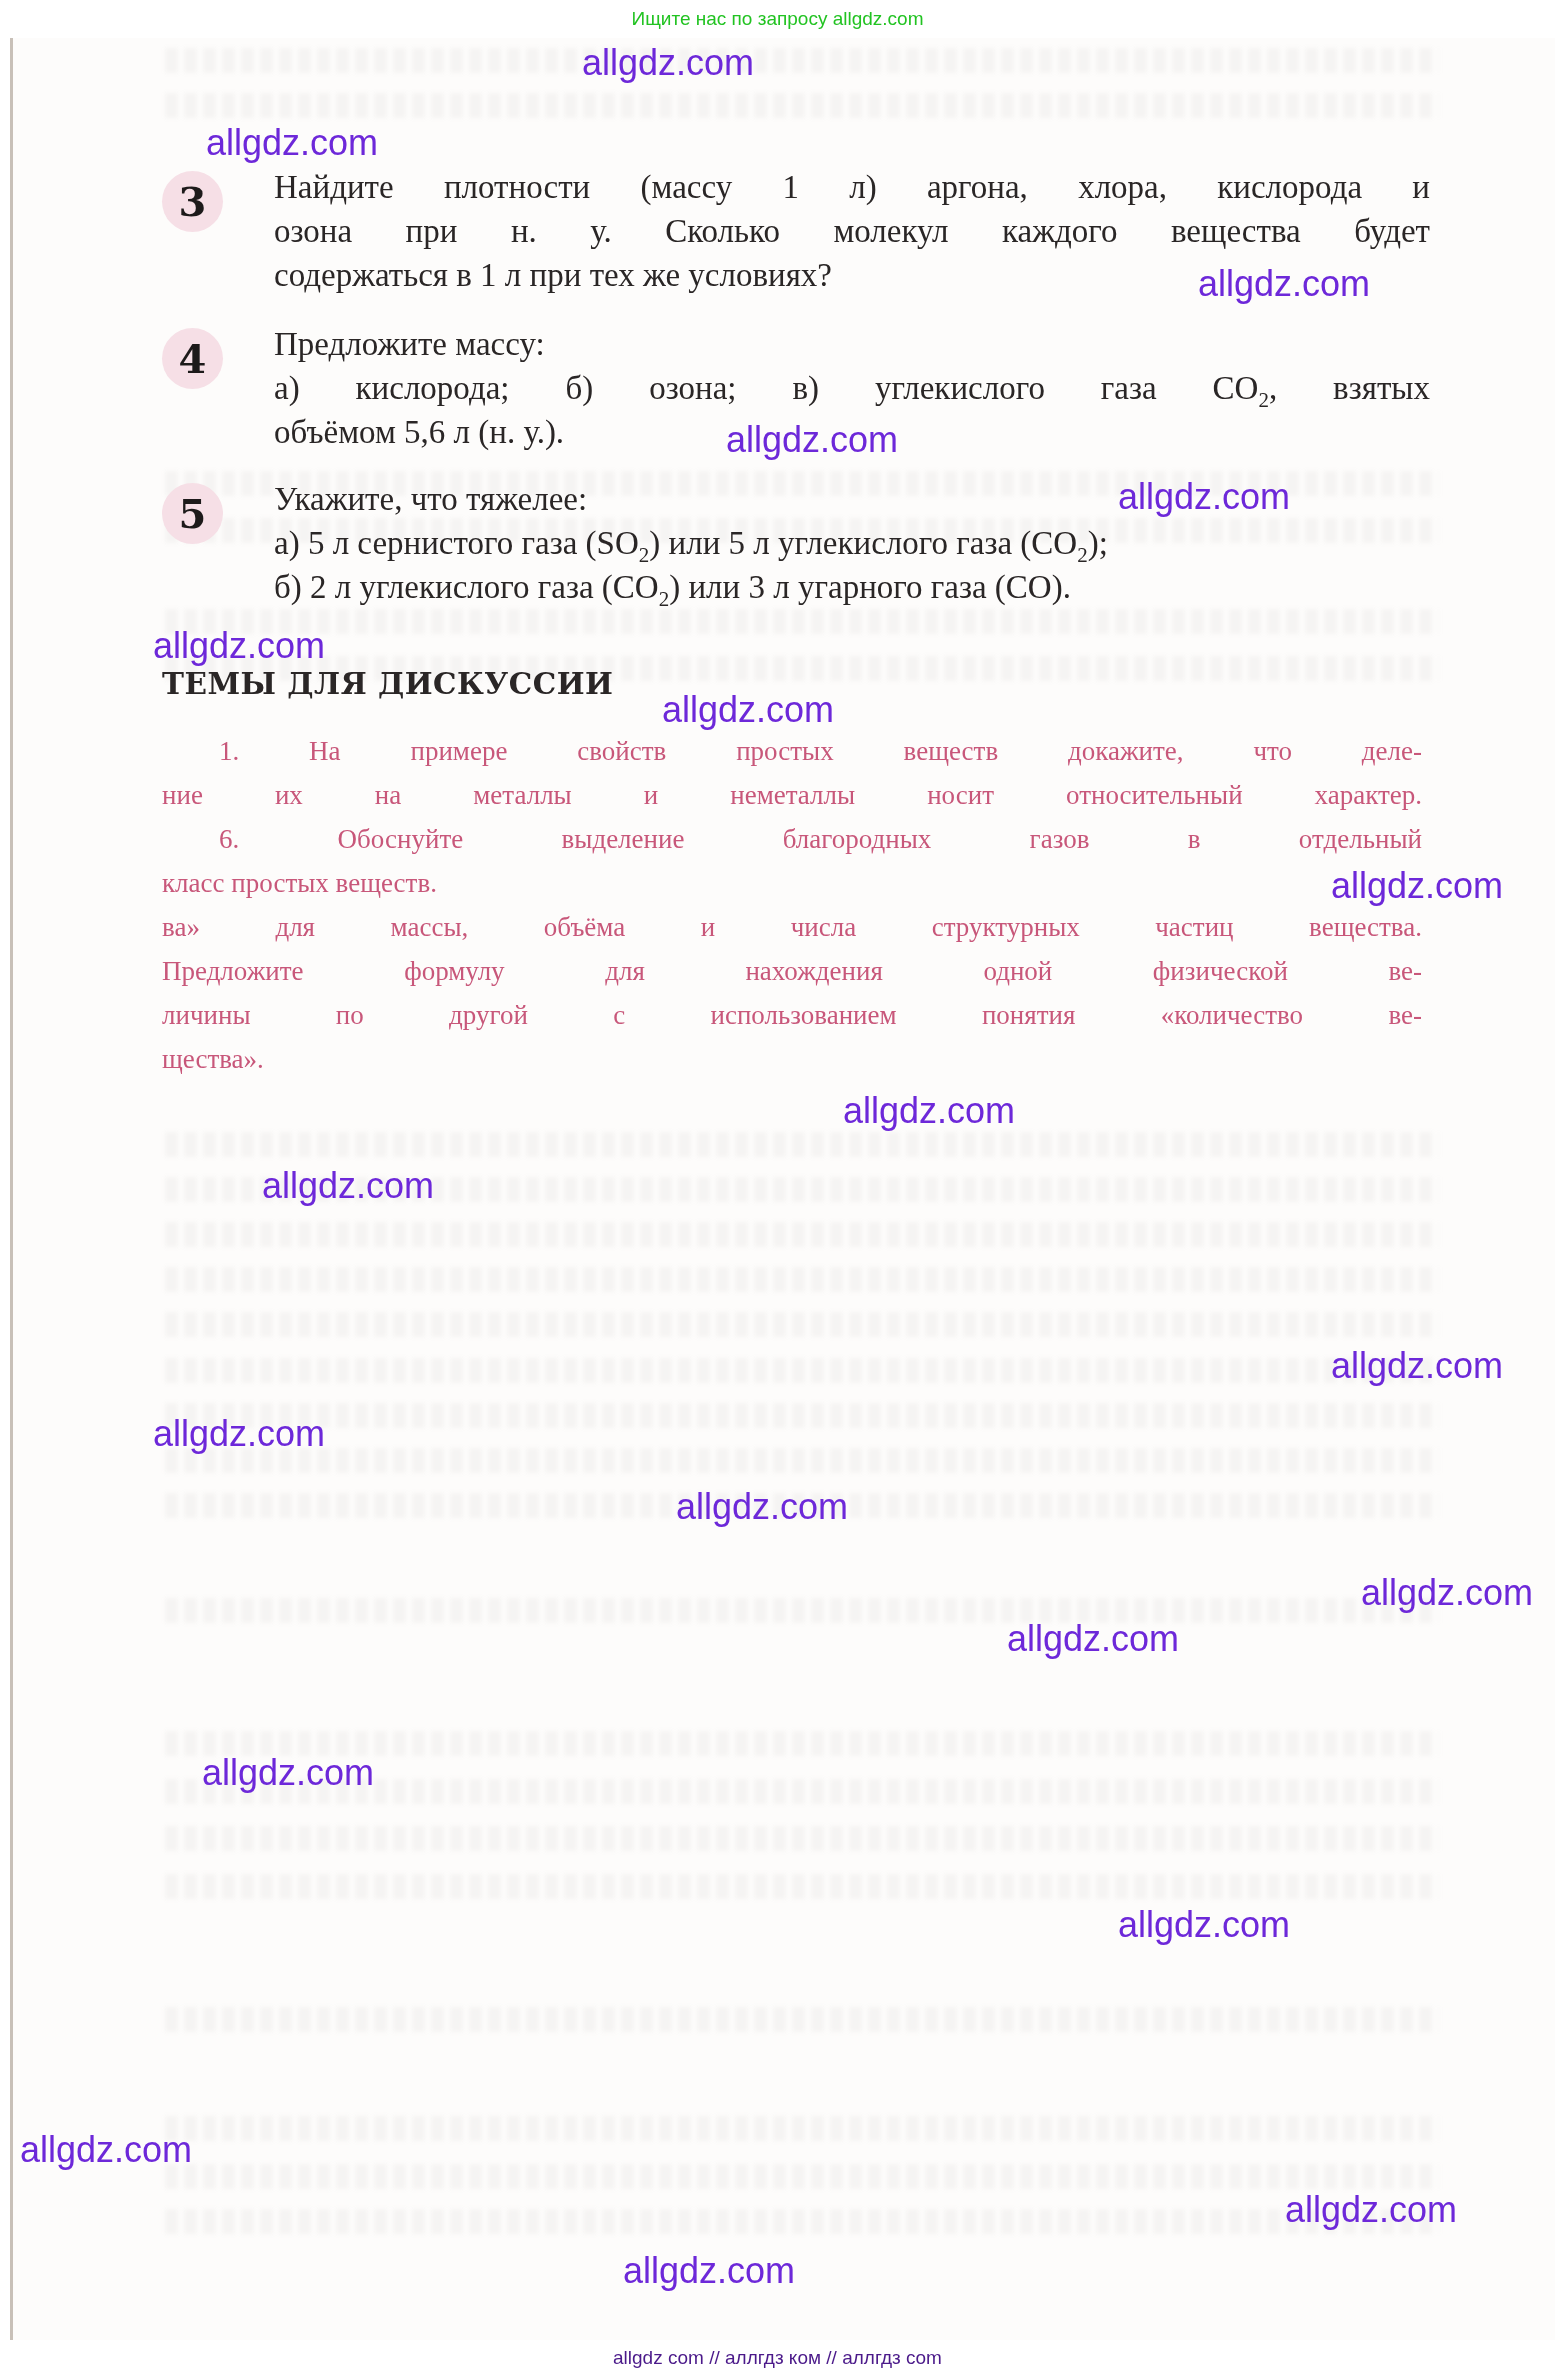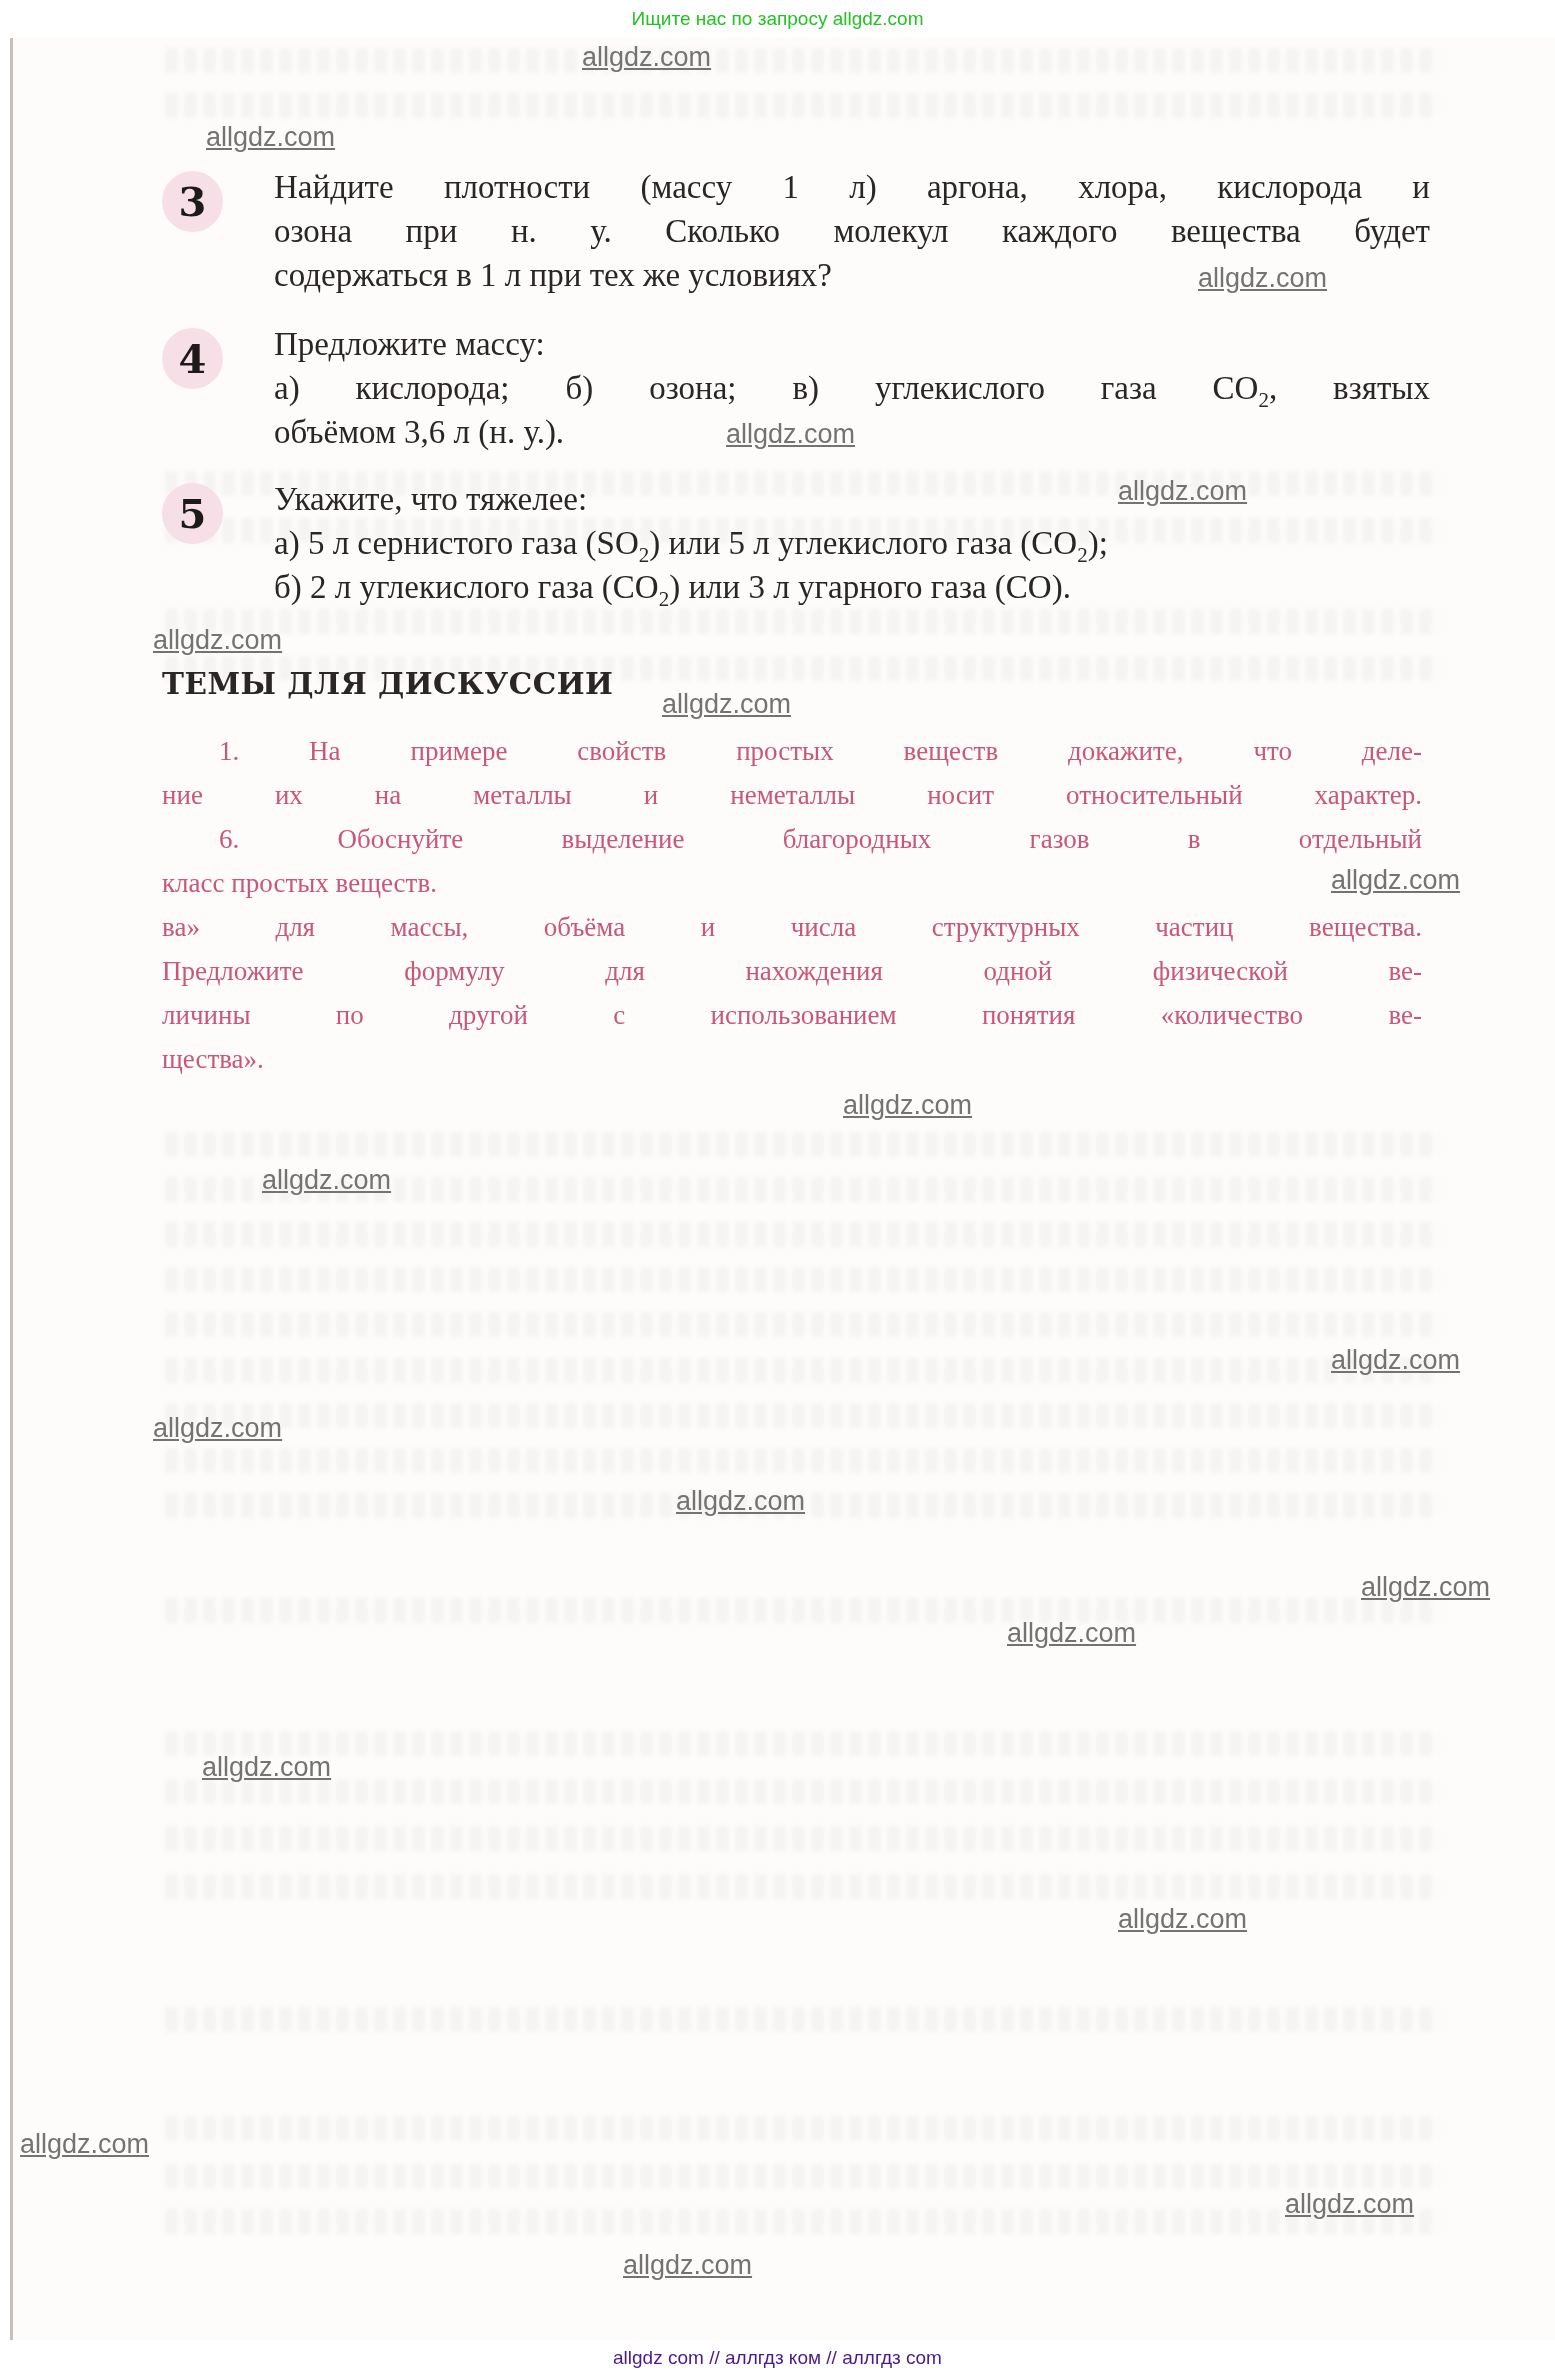--- a/index.html
+++ b/index.html
@@ -49,23 +49,22 @@
     .topics {
       position: absolute; left: 162px; top: 729px; width: 1260px;
       font-family: "Liberation Serif", "DejaVu Serif", serif;
       font-size: 27px; line-height: 44px; color: #c8577a;
     }
     .topics .line { display: block; text-align: justify; text-align-last: justify; white-space: nowrap; }
     .topics .line.last { text-align-last: left; }
     .topics .indent { padding-left: 57px; }
     .wm {
       position: absolute;
-      font-family: "Liberation Sans", sans-serif; font-size: 27px; color: #737373;
+      font-family: "Liberation Sans", sans-serif; font-size: 36px; color: #6d28d9;
       white-space: nowrap;
-      text-decoration: underline;
     }
     .footer {
       position: absolute; left: 0; top: 2347px; width: 1555px; text-align: center;
       font-family: "Liberation Sans", sans-serif; font-size: 19px; color: #4b1a8a;
     }
   </style>
 </head>
 <body>
 
 <div class="top-banner">Ищите нас по запросу allgdz.com</div>
@@ -106,21 +105,21 @@
     <p class="j">озона при н. у. Сколько молекул каждого вещества будет</p>
     <p>содержаться в 1 л при тех же условиях?</p>
   </div>
 </div>
 
 <div class="task" style="top:328px;">
   <div class="badge">4</div>
   <div class="task-body" style="top:-5.7px;">
     <p>Предложите массу:</p>
     <p class="j"><span>а) кислорода; б) озона; в) углекислого газа CO</span><sub>2</sub><span>, взятых</span></p>
-    <p>объёмом 3,6 л (н. у.).</p>
+    <p>объёмом 5,6 л (н. у.).</p>
   </div>
 </div>
 
 <div class="task" style="top:483px;">
   <div class="badge">5</div>
   <div class="task-body" style="top:-5.7px;font-family:Liberation Serif, serif;">
     <p>Укажите, что тяжелее:</p>
     <p><span>а) 5 л сернистого газа (SO</span><sub>2</sub><span>) или 5 л углекислого газа (CO</span><sub>2</sub><span>);</span></p>
     <p><span>б) 2 л углекислого газа (CO</span><sub>2</sub><span>) или 3 л угарного газа (CO).</span></p>
   </div>

